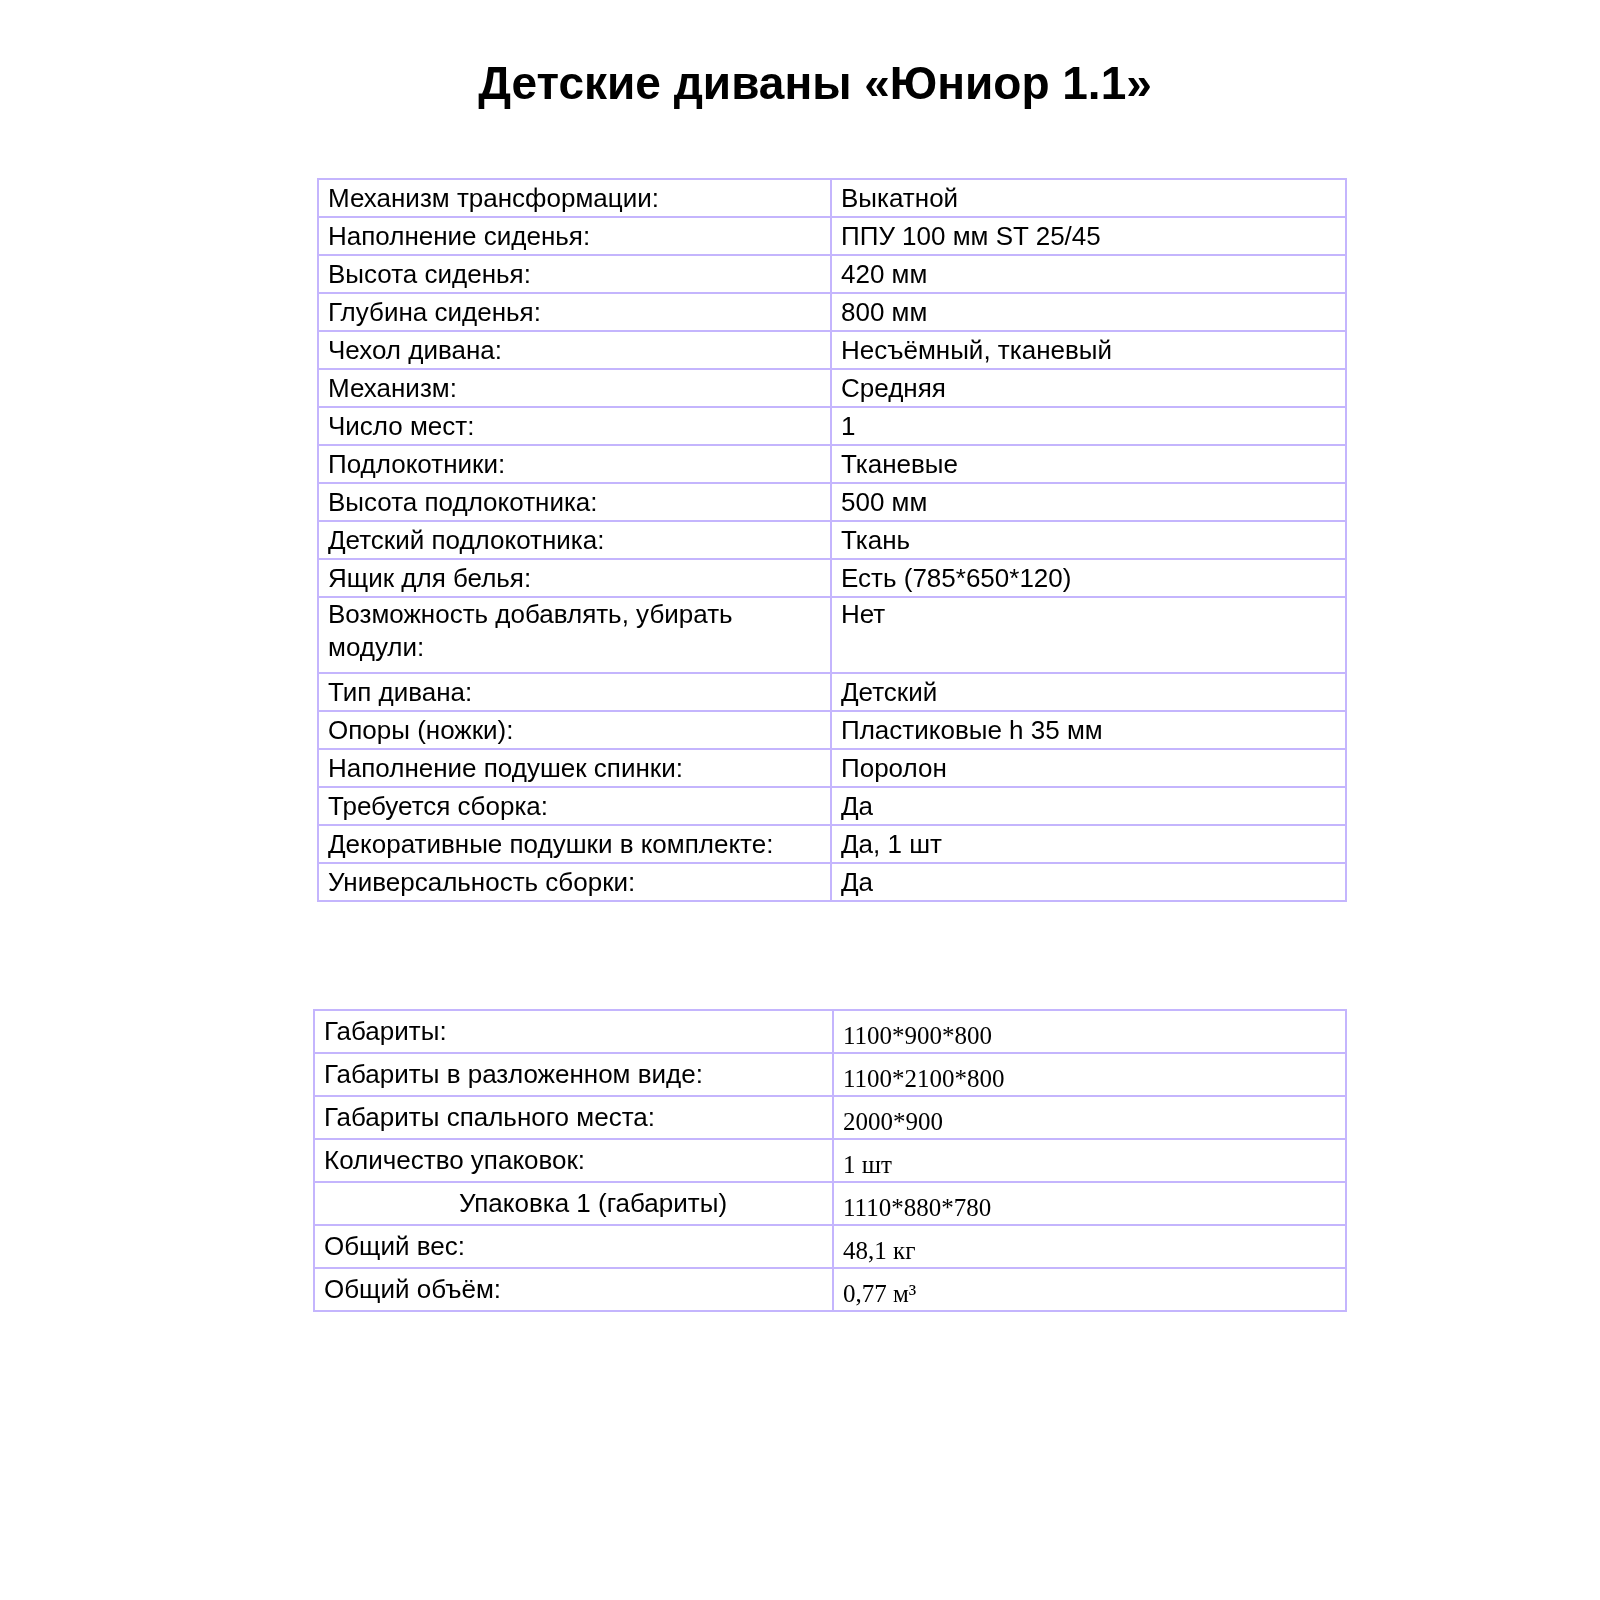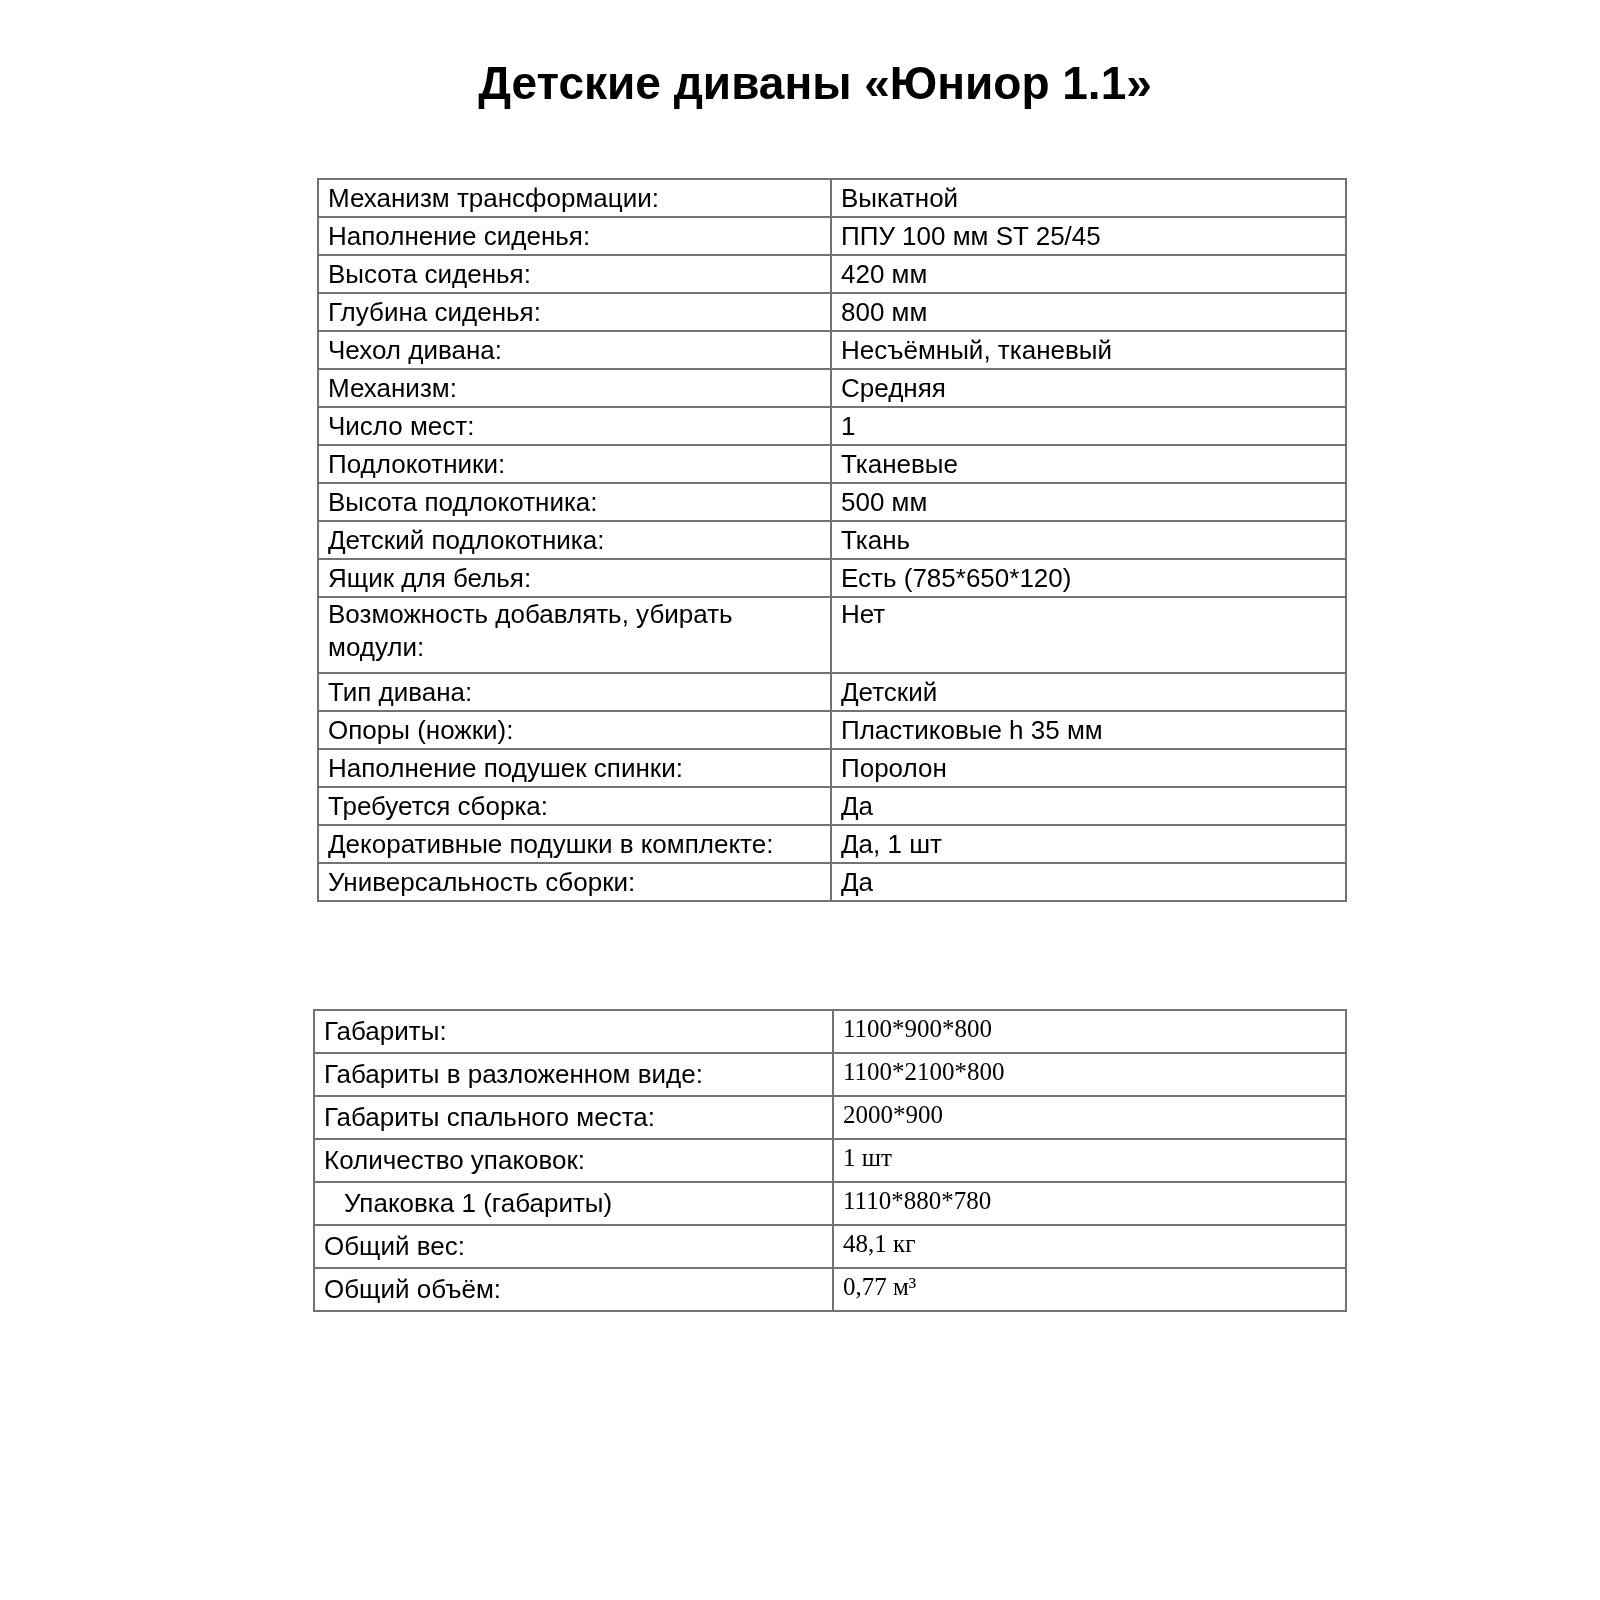--- a/index.html
+++ b/index.html
@@ -27,21 +27,21 @@
     font-weight: 600;
     letter-spacing: 0px;
     color: #000000;
   }
   table {
     border-collapse: collapse;
     table-layout: fixed;
     background: #ffffff;
   }
   td {
-    border: 2px solid #737373;
+    border: 2px solid #c4b5fd;
     padding: 1px 9px;
     vertical-align: middle;
     overflow: hidden;
     color: #000000;
   }
   
   .specs-table {
     position: absolute;
     left: 317px;
     top: 178px;
@@ -63,27 +63,28 @@
     top: 1009px;
     width: 1032px;
   }
   .dims-table col.c-label { width: 519px; }
   .dims-table col.c-value { width: 513px; }
   .dims-table tr { height: 43px; }
   .dims-table td.label-cell {
     font-size: 26px;
   }
   .dims-table td.label-cell.indent {
-    padding-left: 29px;
+    padding-left: 48px;
+    text-align: center;
   }
   .dims-table td.value-cell {
     font-family: "Liberation Serif", serif;
     font-size: 25px;
     vertical-align: top;
-    padding-top: 4px;
+    padding-top: 11px;
   }
 </style>
 </head>
 <body>
 
 <div class="page">
 
   <h1 class="page-title">Детские диваны «Юниор 1.1»</h1>
 
   <table class="specs-table">

